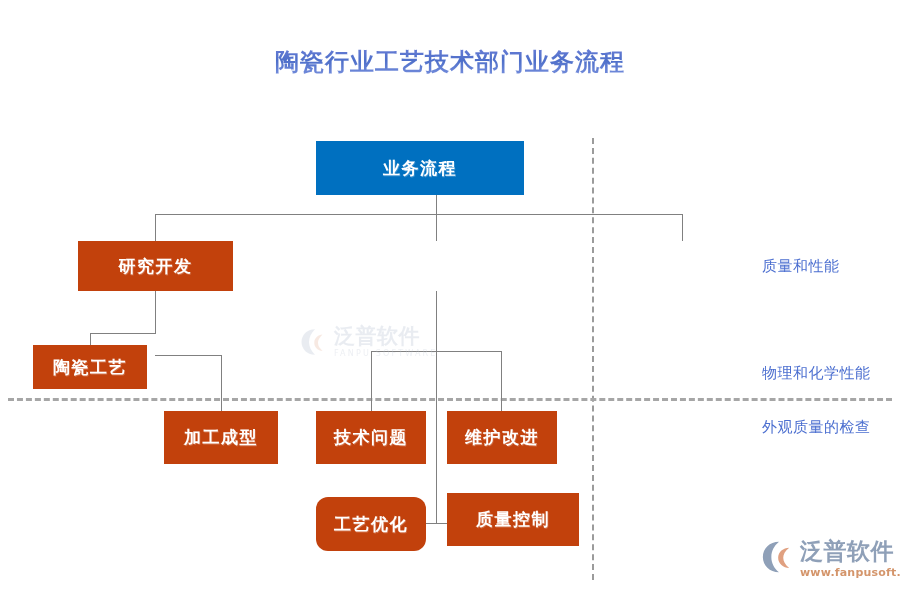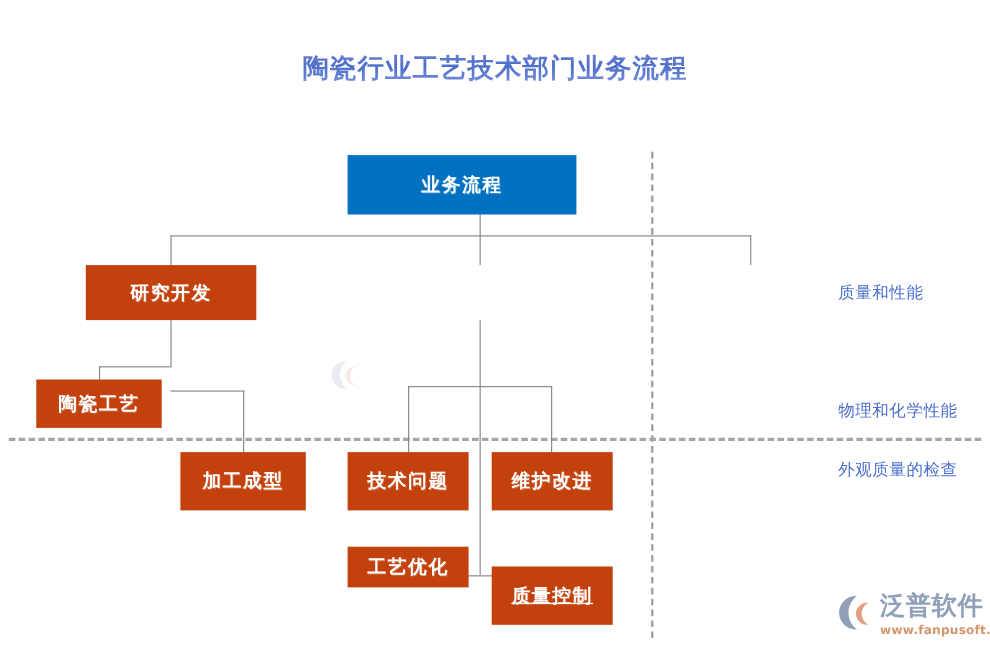--- a/index.html
+++ b/index.html
@@ -188,36 +188,40 @@
   <div class="node gray" style="left:164px; top:411px; width:114px; height:53px;">
     <span>加工成型</span>
   </div>
   <div class="node gray" style="left:316px; top:411px; width:110px; height:53px;">
     <span>技术问题</span>
   </div>
   <div class="node gray" style="left:447px; top:411px; width:110px; height:53px;">
     <span>维护改进</span>
   </div>
 
-  <div class="node gray" style="left:316px; top:497px; width:110px; height:37px;">
+  <div class="node gray" style="left:316px; top:497px; width:110px; height:54px;border-radius:12px;">
     <span>工艺优化</span>
   </div>
-  <div class="node gray" style="left:447px; top:515px; width:110px; height:53px;text-decoration:underline;">
+  <div class="node gray" style="left:447px; top:493px; width:132px; height:53px;">
     <span>质量控制</span>
   </div>
 
   <div class="annot" style="left:762px; top:257px;">质量和性能</div>
   <div class="annot" style="left:762px; top:364px;">物理和化学性能</div>
   <div class="annot" style="left:762px; top:418px;">外观质量的检查</div>
 
   <div class="watermark">
     <svg class="wm-mark" viewBox="0 0 40 40">
       <path d="M20 3 C9 3 2 11 2 20 C2 29 9 37 20 37 C15 32 12 26 12 20 C12 14 15 8 20 3 Z" fill="#B9C3D4"></path>
       <path d="M30 10 C24 10 19 15 19 21 C19 27 24 32 30 32 C26 28 24 25 24 21 C24 17 26 14 30 10 Z" fill="#E8B9A0"></path>
     </svg>
+    <div class="wm-txt">
+      <div class="wm-cn">泛普软件</div>
+      <div class="wm-en">FANPU SOFTWARE</div>
+    </div>
   </div>
 
   <div class="logo">
     <svg class="lg-mark" viewBox="0 0 40 40">
       <path d="M20 2 C9 2 1 10 1 20 C1 30 9 38 20 38 C14 33 11 27 11 20 C11 13 14 7 20 2 Z" fill="#8FA0B8"></path>
       <path d="M32 9 C25 9 19 14 19 21 C19 28 25 33 32 33 C27 29 25 25 25 21 C25 17 27 13 32 9 Z" fill="#E0A080"></path>
     </svg>
     <div class="lg-txt">
       <div class="lg-cn">泛普软件</div>
       <div class="lg-en">www.fanpusoft.com</div>

